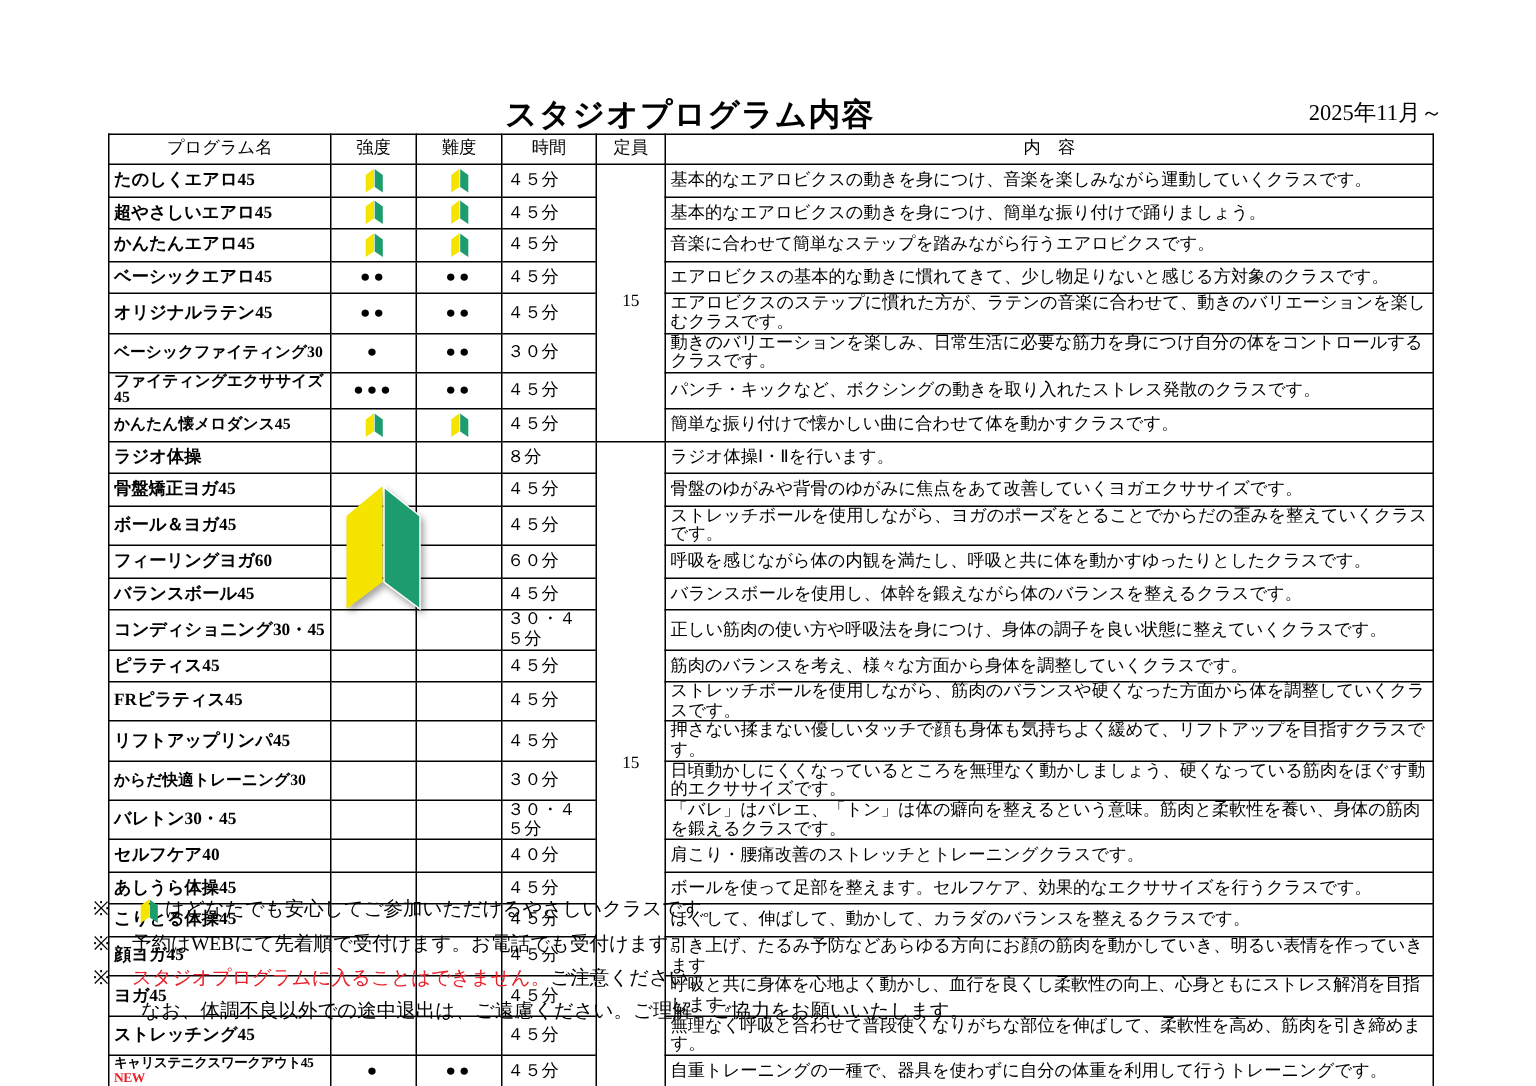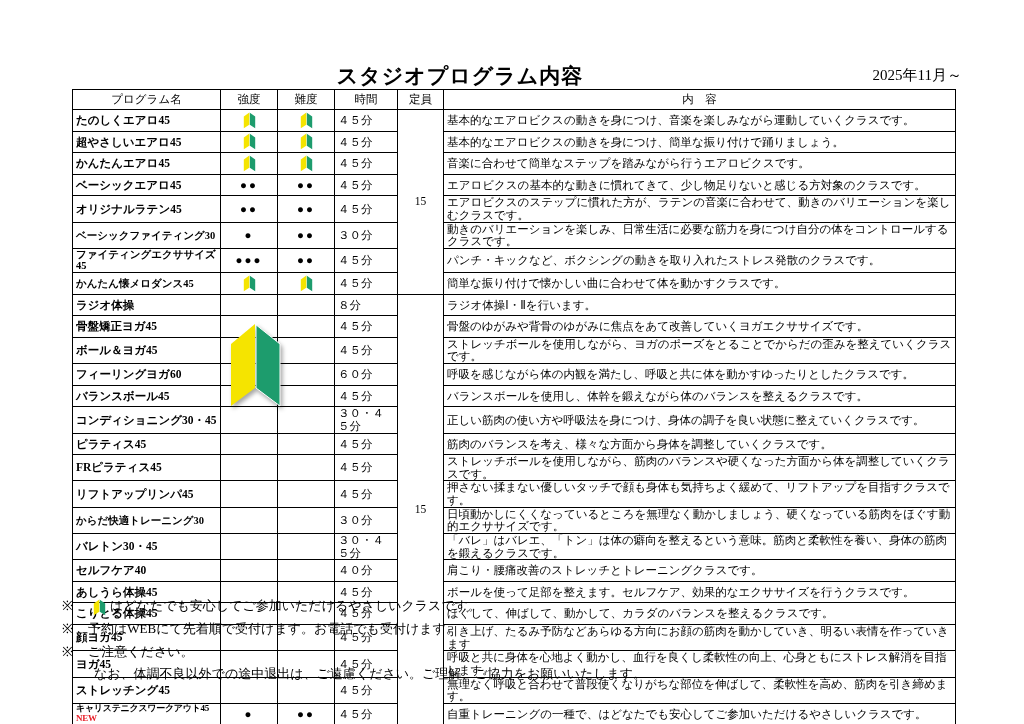--- a/index.html
+++ b/index.html
@@ -339,21 +339,21 @@
           <td class="mark"><span></span></td>
           <td class="mark"><span></span></td>
           <td class="time">４５分</td>
           <td class="desc">無理なく呼吸と合わせて普段使くなりがちな部位を伸ばして、柔軟性を高め、筋肉を引き締めます。</td>
         </tr>
         <tr>
           <td class="name xsmall"><span>キャリステニクスワークアウト45</span> <span class="newbadge">NEW</span></td>
           <td class="mark"><span>●</span></td>
           <td class="mark"><span>●●</span></td>
           <td class="time">４５分</td>
-          <td class="desc">自重トレーニングの一種で、はどなたでも安心してご参加いただけるやさしいクラスです。</td>
+          <td class="desc">自重トレーニングの一種で、器具を使わずに自分の体重を利用して行うトレーニングです。</td>
         </tr>
       </tbody>
   </table>
 
   <div class="watermark">
     <svg viewBox="0 0 68 88" width="68" height="88">
       <path d="M33 2 L58 22 L58 84 L34 66 L34 2 Z" fill="#1d9c6d"></path>
       <path d="M33 2 L9 22 L9 84 L33 66 L33 2 Z" fill="#f5e400"></path>
       <path d="M33 2 L58 22 L58 84 L34 66 L34 2 Z" fill="none" stroke="#ffffff" stroke-width="1"></path>
     </svg>
@@ -367,18 +367,19 @@
               <path d="M6.3 0.5 L0.8 4.6 L0.8 16.3 L6.3 12.7 L6.3 0.5 Z" fill="#f5e400"></path>
             </svg></span></span>
         <span>はどなたでも安心してご参加いただけるやさしいクラスです。</span>
       </div>
       <div class="row">
         <span class="mk">※</span>
         <span>予約はWEBにて先着順で受付けます。お電話でも受付けます。</span>
       </div>
       <div class="row">
         <span class="mk">※</span>
+        <span class="red">スタジオプログラムに入ることはできません。</span>
         <span>ご注意ください。</span>
       </div>
       <div class="last">なお、体調不良以外での途中退出は、ご遠慮ください。ご理解、ご協力をお願いいたします。</div>
     </div>
 
 </div>
 
 </body></html>

